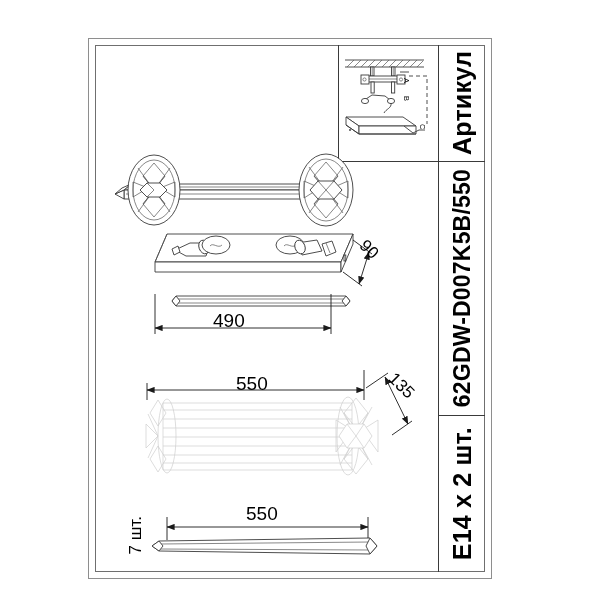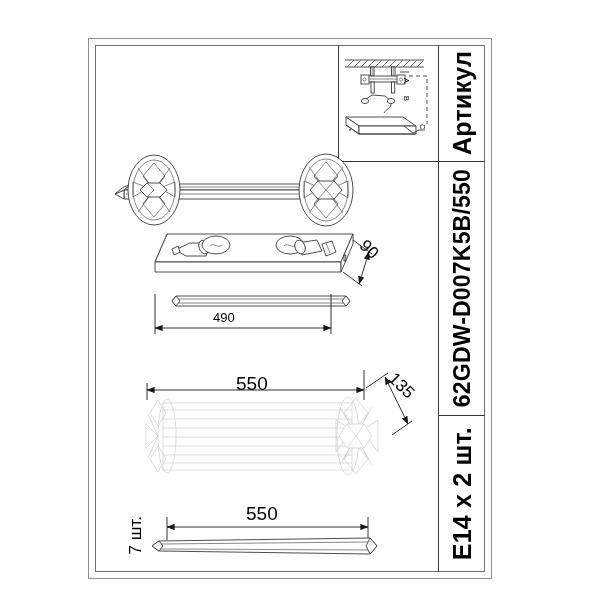--- a/index.html
+++ b/index.html
@@ -84,21 +84,21 @@
     pointer-events: none;
   }
 
   
   .dim {
     position: absolute;
     color: #000;
     font-family: "Liberation Sans", sans-serif;
     white-space: nowrap;
   }
-  .dim-490 { left: 213px; top: 310px; font-size: 13px; }
+  .dim-490 { left: 213px; top: 310px; font-size: 19px; }
   .dim-90  { left: 355px; top: 250px; font-size: 17px;
              writing-mode: vertical-rl; transform: rotate(-45deg); transform-origin: left top; }
   .dim-550a{ left: 236px; top: 373px; font-size: 19px; }
   .dim-135 { left: 384px; top: 383px; font-size: 17px;
              writing-mode: vertical-rl; transform: rotate(-45deg); transform-origin: left top; }
   .dim-550b{ left: 246px; top: 503px; font-size: 19px; }
   .dim-7sht{ left: 126px; top: 516px; font-size: 17px;
              writing-mode: vertical-rl; transform: rotate(180deg); }
 </style>
 </head>

